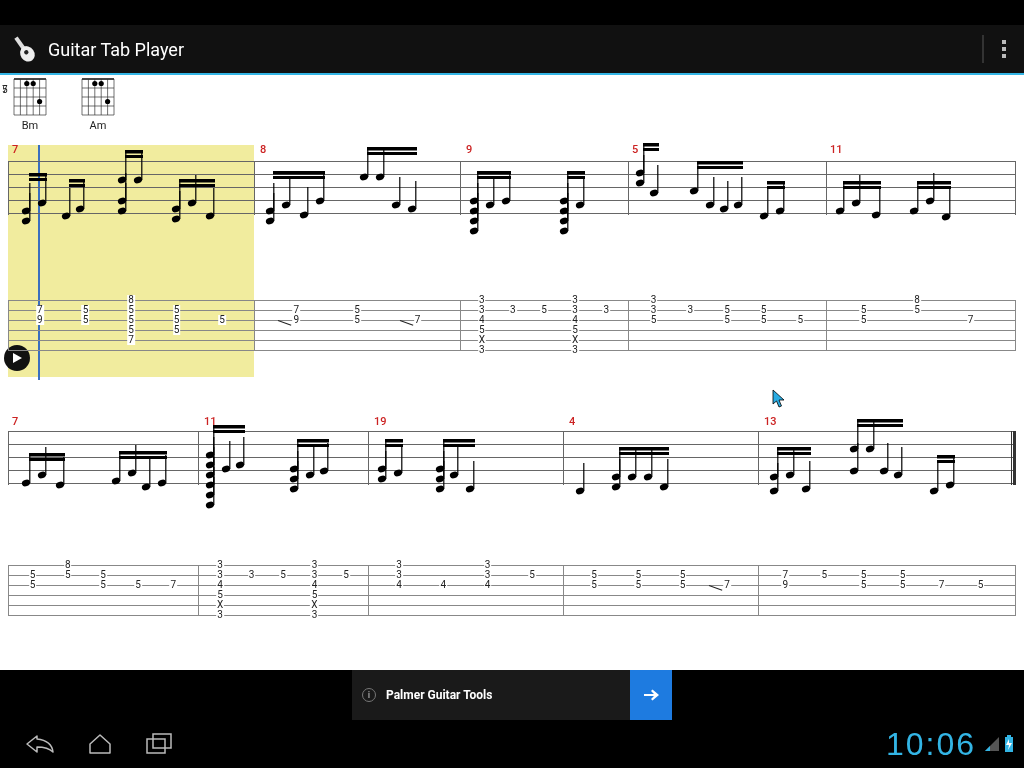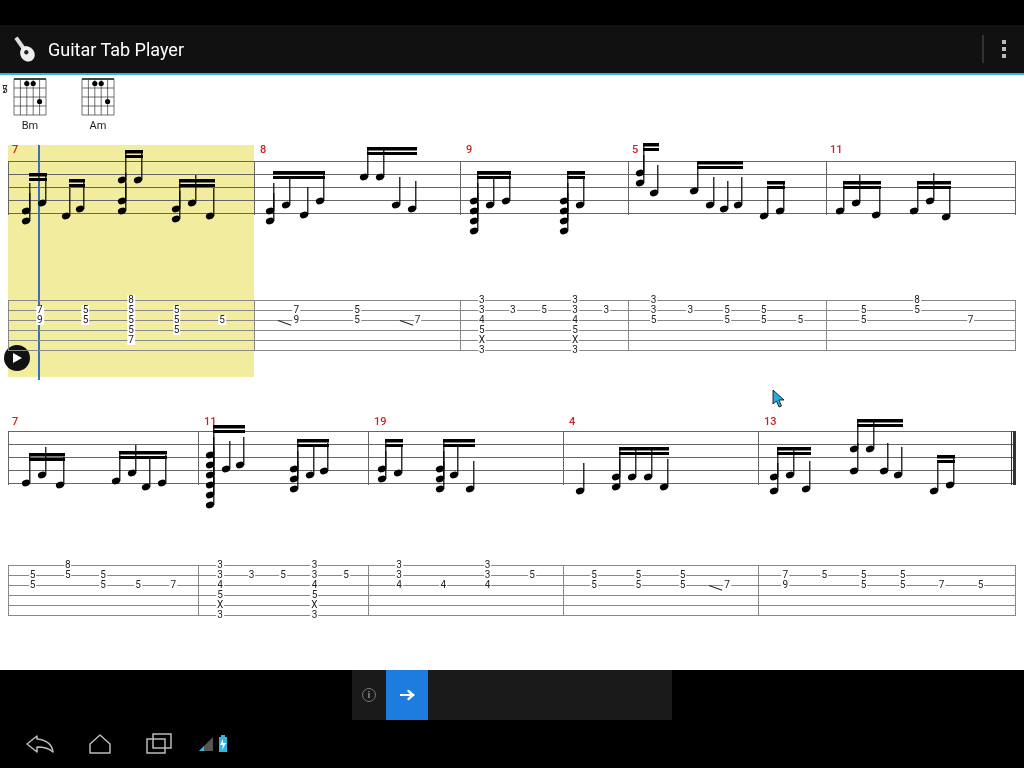--- a/index.html
+++ b/index.html
@@ -714,20 +714,21 @@
   <div class="cursor-arrow" style="left:772px; top:314px;">
     <svg width="16" height="20" viewBox="0 0 16 20">
       <path d="M1 1l0 14 3.5-3 2.5 6 2.5-1-2.5-6 5 0z" fill="#29abe2" stroke="#000" stroke-width="0.8"></path>
     </svg>
   </div>
 </div>
 
 <div class="ad-bar">
   <div class="ad-inner">
     <span class="info">i</span>
+    <span class="txt">Palmer Guitar Tools</span>
     <span class="go">
       <svg width="20" height="20" viewBox="0 0 20 20">
           <path d="M3 9h10l-3-3 1.5-1.5L18 10l-6.5 5.5L10 14l3-3H3z" fill="#fff"></path>
         </svg>
     </span>
   </div>
 </div>
 
 <div class="nav-bar">
   <div class="nav-btn">
@@ -739,20 +740,21 @@
     <svg width="26" height="24" viewBox="0 0 26 24">
         <path d="M3 12L13 3l10 9v9H3z" fill="none" stroke="#bbb" stroke-width="1.5" stroke-linejoin="round"></path>
       </svg>
   </div>
   <div class="nav-btn">
     <svg width="28" height="22" viewBox="0 0 28 22">
         <rect x="1" y="6" width="18" height="14" fill="none" stroke="#bbb" stroke-width="1.5"></rect>
         <rect x="7" y="1" width="18" height="14" fill="none" stroke="#bbb" stroke-width="1.5"></rect>
       </svg>
   </div>
+  <div class="clock">10:06</div>
   <div class="icons">
     <svg width="16" height="16" viewBox="0 0 16 16">
         <path d="M1 15L15 1v14z" fill="#555"></path>
         <path d="M1 15L6 10v5z" fill="#33b5e5"></path>
       </svg>
     <svg width="10" height="18" viewBox="0 0 10 18">
         <rect x="1" y="2" width="8" height="15" fill="#33b5e5"></rect>
         <rect x="3" y="0" width="4" height="2" fill="#33b5e5"></rect>
         <path d="M5 4l-3 6h3l-1 5 4-7H5z" fill="#fff"></path>
       </svg>

